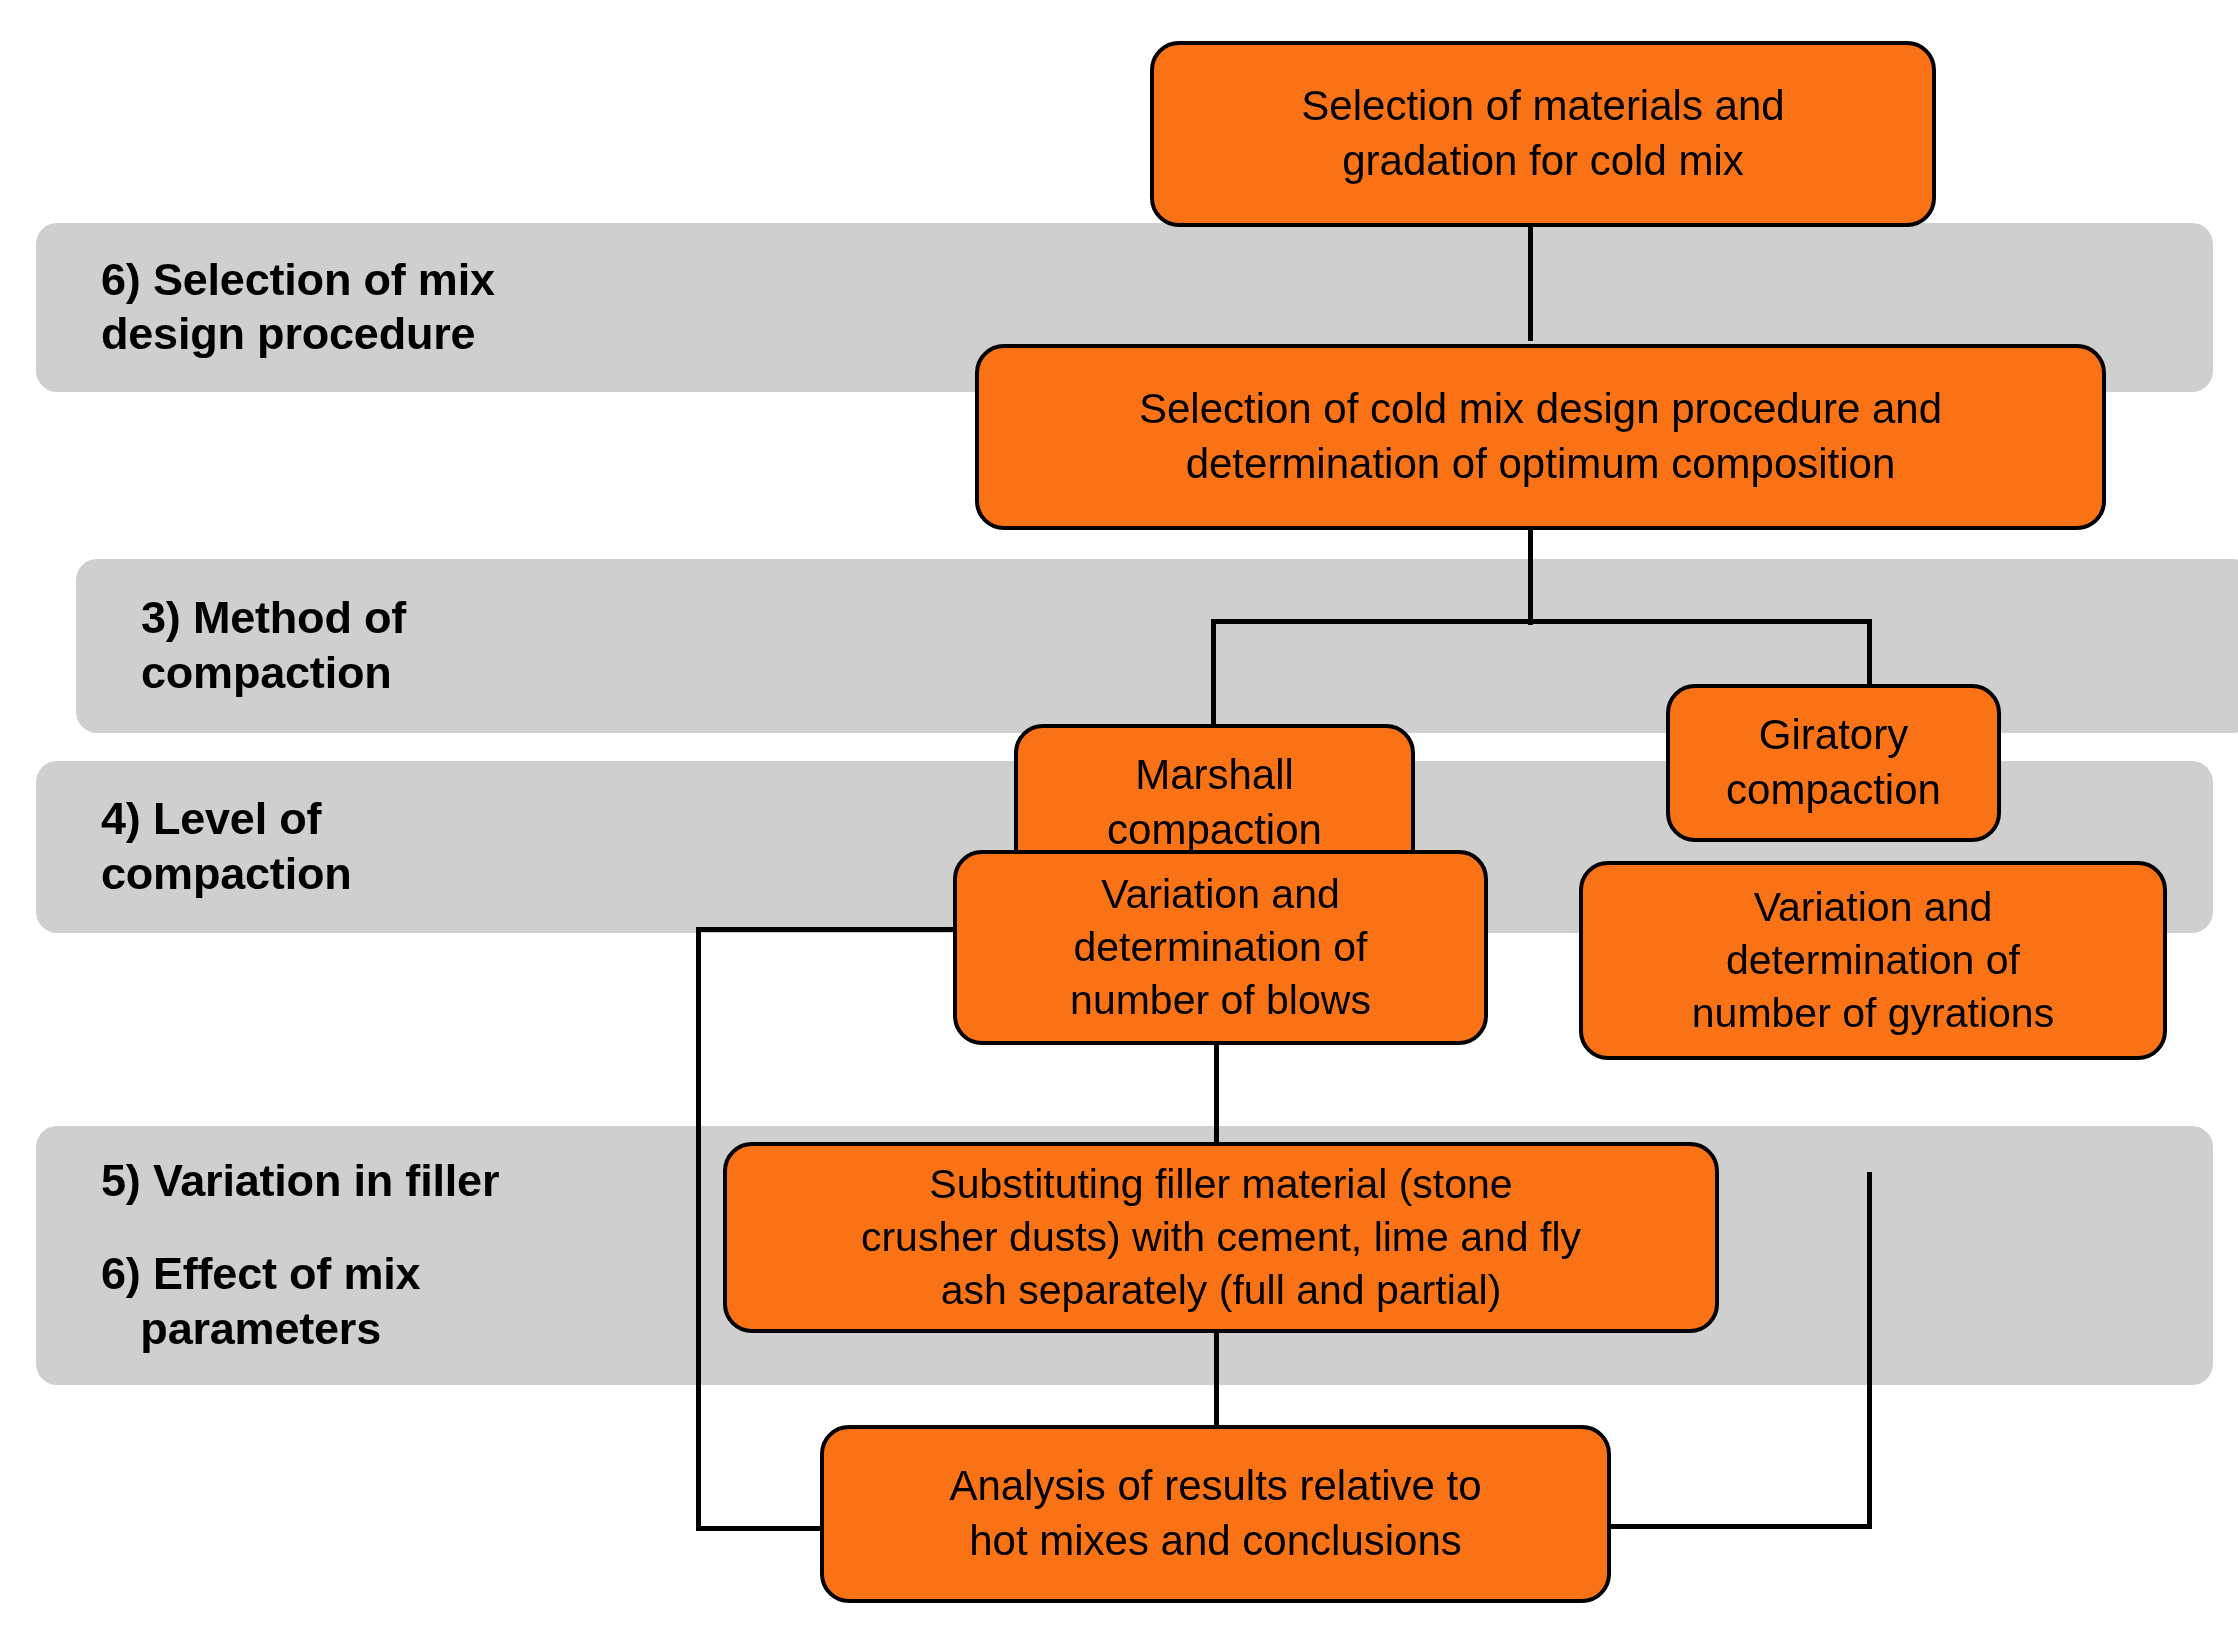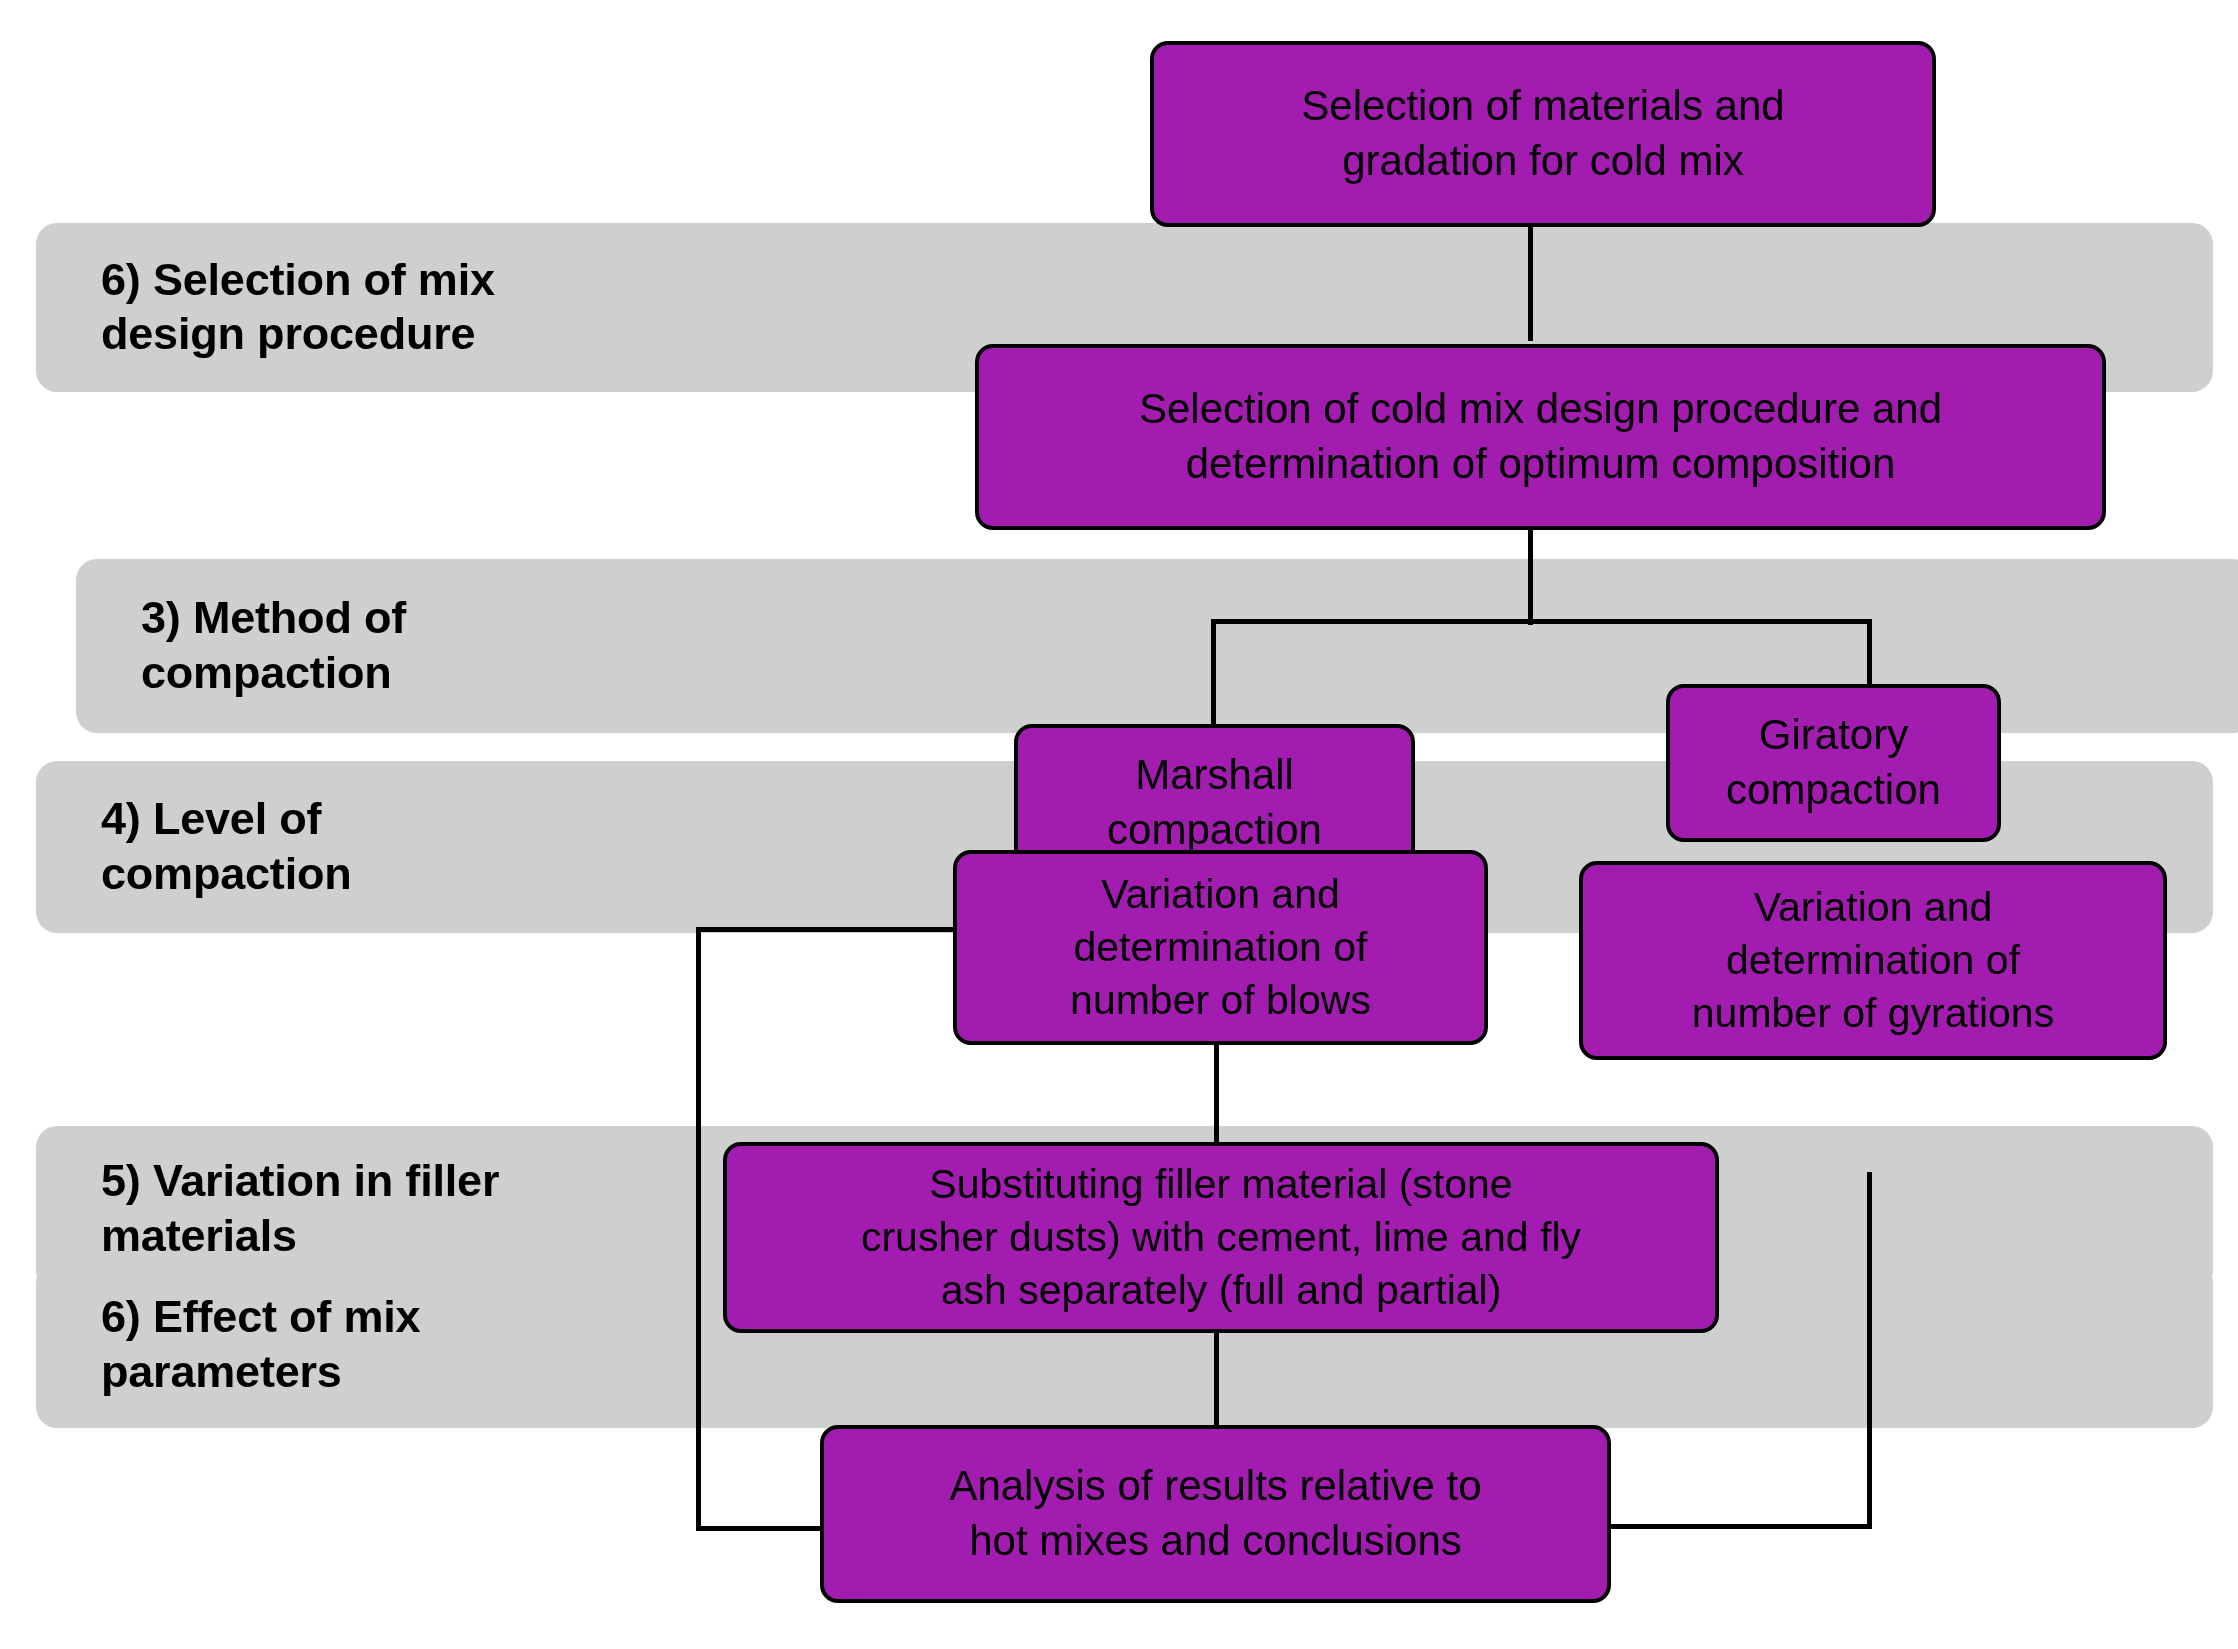--- a/index.html
+++ b/index.html
@@ -37,23 +37,23 @@
   }
 
   
   .ln{position:absolute;background:#000000;}
   .v{width:4.9px;}
   .h{height:4.9px;}
 
   
   .node{
     position:absolute;
-    background:#a21caf;
+    background:#f97316;
     border:4.9px solid #000000;
-    border-radius:18px;
+    border-radius:29px;
     box-sizing:border-box;
     display:flex;
     align-items:center;
     justify-content:center;
     text-align:center;
     font-size:42px;
     line-height:1.30;
     color:#000000;
     padding:8px 29px;
     white-space:pre-line;
@@ -74,21 +74,21 @@
 compaction</div>
   </div>
   <div class="band" style="top:761px;height:172px;">
     <div class="band-label">4) Level of
 compaction</div>
   </div>
   <div class="band" style="top:1126px;height:166px;">
     <div class="band-label">5) Variation in filler
 materials</div>
   </div>
-  <div class="band" style="top:1262px;height:166px;">
+  <div class="band" style="top:1219px;height:166px;text-align:center;">
     <div class="band-label">6) Effect of mix
 parameters</div>
   </div>
 
   <div class="ln v" style="left:1528px;top:223px;height:118px;"></div>
 
   <div class="ln v" style="left:1528px;top:507px;height:118px;"></div>
 
   <div class="ln h" style="left:1211px;top:619px;width:660px;"></div>
 

